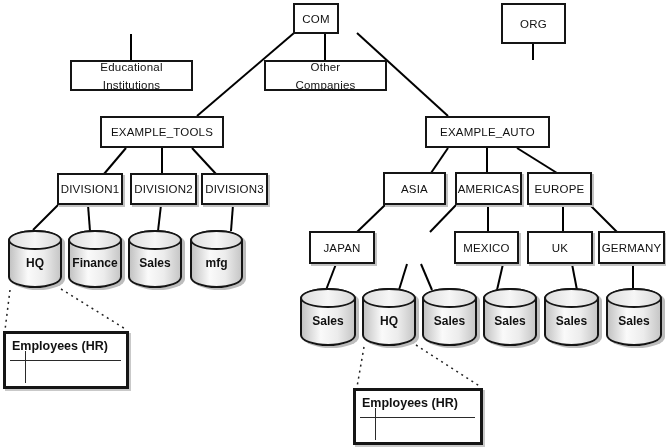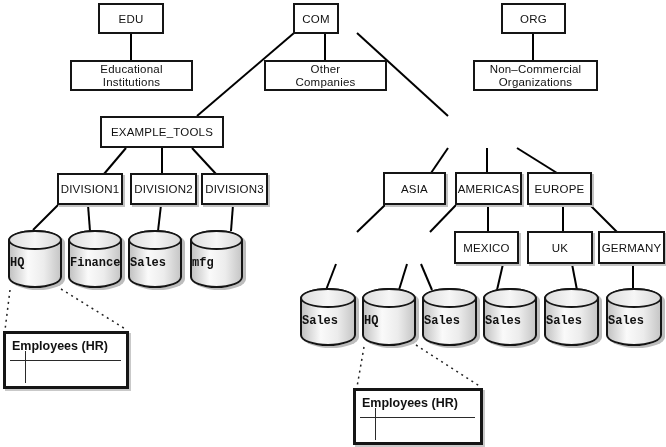--- a/index.html
+++ b/index.html
@@ -20,21 +20,21 @@
     border: 2px solid #151515;
     display: flex;
     align-items: center;
     justify-content: center;
     text-align: center;
     font-size: 11.5px;
     letter-spacing: 0.2px;
     z-index: 2;
   }
   .box.shadowed { box-shadow: 2px 2px 0 #c2c2c2; }
-  .two-line { white-space: pre-line; line-height: 13px; }
+  .two-line { white-space: pre-line; line-height: 18px; }
   .cyl {
     position: absolute;
     box-sizing: border-box;
     border: 2px solid #151515;
     border-radius: 50% / 11px;
     background: linear-gradient(to right, #c3c3c3, #fafafa 36%, #ececec 68%, #c7c7c7);
     box-shadow: 3px 2px 0 #bdbdbd;
     z-index: 2;
   }
   .cyl::before {
@@ -43,24 +43,24 @@
     box-sizing: border-box;
     left: -2px; right: -2px; top: -2px;
     height: 20px;
     border: 2px solid #151515;
     border-radius: 50%;
     background: linear-gradient(to right, #dedede, #f6f6f6 50%, #d8d8d8);
   }
   .cyl-label {
     position: absolute;
     left: 0; right: 0; top: 24px;
+    text-align: center;
     font-weight: bold;
     font-size: 12px;
     z-index: 3;
-    font-family: Liberation Mono, monospace;
   }
   .hrbox {
     position: absolute;
     box-sizing: border-box;
     background: #ffffff;
     border: 3px solid #151515;
     box-shadow: 2px 2px 0 #c9c9c9;
     z-index: 2;
   }
   .hr-title {
@@ -107,46 +107,42 @@
       <line x1="633" y1="264" x2="633" y2="290"></line>
     </g>
     <g stroke="#222222" stroke-width="1.5" stroke-dasharray="2 4">
       <line x1="10" y1="290" x2="5" y2="330"></line>
       <line x1="61" y1="289" x2="127" y2="330"></line>
       <line x1="364" y1="347" x2="357" y2="387"></line>
       <line x1="416" y1="345" x2="481" y2="387"></line>
     </g>
   </svg>
 
-  <div class="box" style="left:98px;top:3px;width:66px;height:31px">
-    <span>EDU</span>
-  </div>
   <div class="box" style="left:293px;top:3px;width:46px;height:31px">
     <span>COM</span>
   </div>
-  <div class="box" style="left:501px;top:3px;width:65px;height:31px">
+  <div class="box" style="left:501px;top:3px;width:65px;height:41px">
     <span>ORG</span>
   </div>
 
   <div class="box" style="left:70px;top:60px;width:123px;height:31px">
     <span class="two-line">Educational
 Institutions</span>
   </div>
   <div class="box" style="left:264px;top:60px;width:123px;height:31px">
     <span class="two-line">Other
 Companies</span>
   </div>
-  <div class="box" style="left:473px;top:60px;width:125px;height:31px">
-    <span class="two-line">Non–Commercial
-Organizations</span>
-  </div>
 
   <div class="box" style="left:100px;top:116px;width:124px;height:32px">
     <span>EXAMPLE_TOOLS</span>
   </div>
+  <div class="box" style="left:425px;top:116px;width:125px;height:32px">
+    <span>EXAMPLE_AUTO</span>
+  </div>
 
   <div class="box shadowed" style="left:57px;top:173px;width:66px;height:32px">
     <span>DIVISION1</span>
   </div>
   <div class="box shadowed" style="left:130px;top:173px;width:67px;height:32px">
     <span>DIVISION2</span>
   </div>
   <div class="box shadowed" style="left:201px;top:173px;width:67px;height:32px">
     <span>DIVISION3</span>
   </div>
@@ -154,20 +150,23 @@
   <div class="box shadowed" style="left:383px;top:172px;width:63px;height:33px">
     <span>ASIA</span>
   </div>
   <div class="box shadowed" style="left:455px;top:172px;width:67px;height:33px">
     <span>AMERICAS</span>
   </div>
   <div class="box shadowed" style="left:527px;top:172px;width:65px;height:33px">
     <span>EUROPE</span>
   </div>
 
+  <div class="box shadowed" style="left:309px;top:231px;width:66px;height:33px">
+    <span>JAPAN</span>
+  </div>
   <div class="box shadowed" style="left:454px;top:231px;width:65px;height:33px">
     <span>MEXICO</span>
   </div>
   <div class="box shadowed" style="left:527px;top:231px;width:66px;height:33px">
     <span>UK</span>
   </div>
   <div class="box shadowed" style="left:598px;top:231px;width:67px;height:33px">
     <span>GERMANY</span>
   </div>
 

